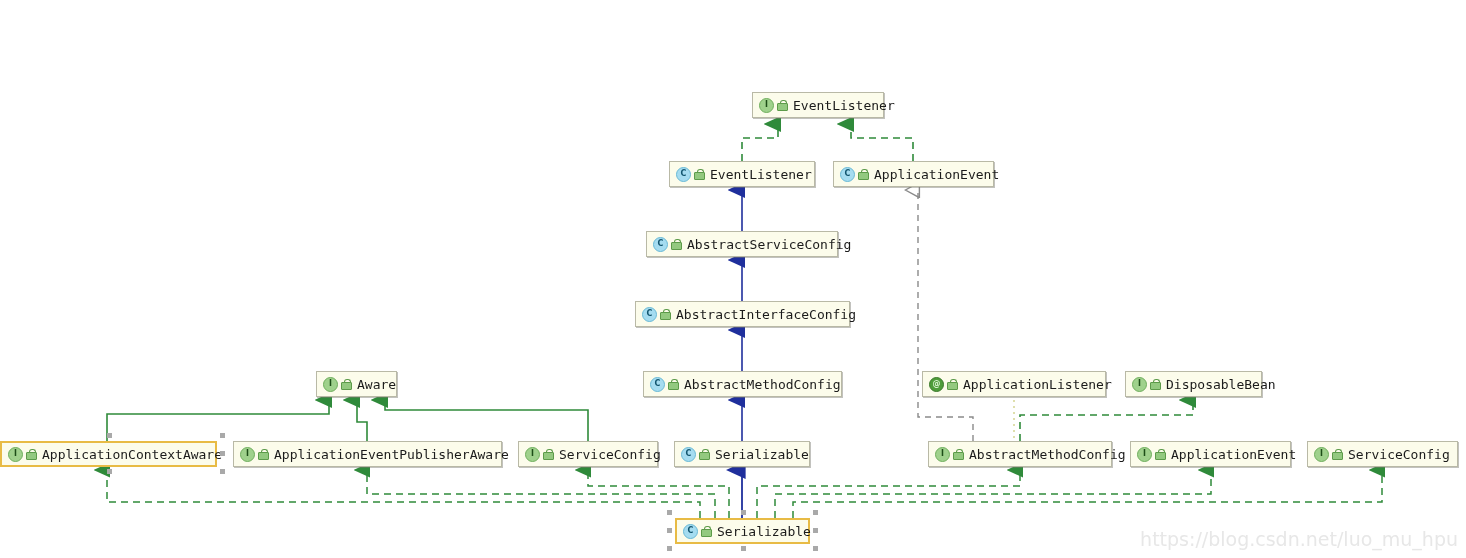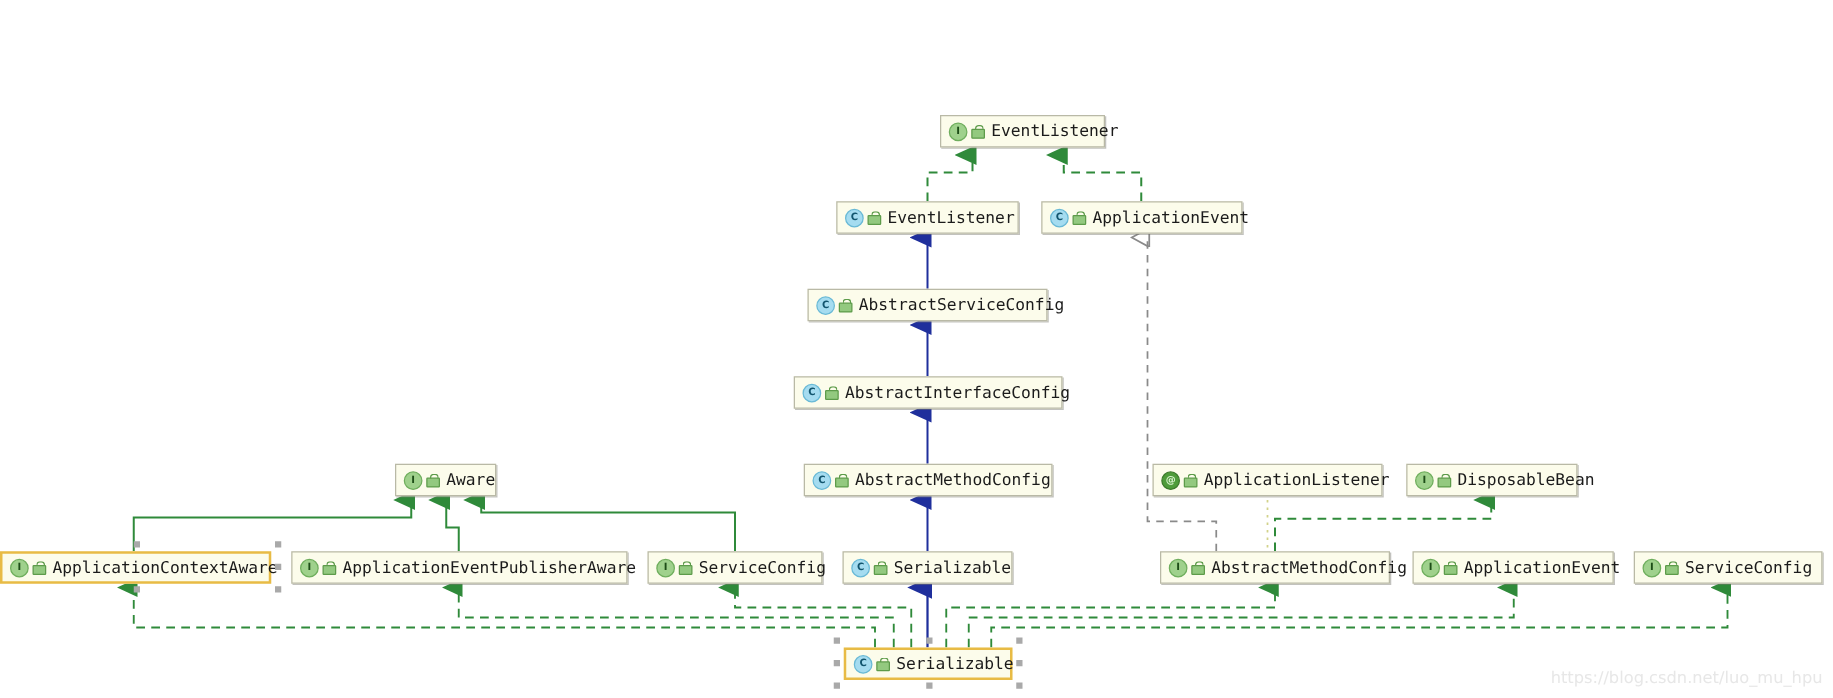--- a/index.html
+++ b/index.html
@@ -63,21 +63,21 @@
   }
 
   
   .handle{
     position:absolute;width:5px;height:5px;background:#a9a9a9;
   }
 
   .watermark{
     position:absolute;right:8px;bottom:8px;
     font-family:"DejaVu Sans",sans-serif;
-    font-size:13px;color:#e7e7e7;white-space:nowrap;text-align:center;
+    font-size:19px;color:#e7e7e7;white-space:nowrap;text-align:center;
   }
 </style>
 </head>
 <body>
 
 <div id="canvas">
 
   <svg class="edges" viewBox="0 0 1466 558">
     <defs>
       <marker id="arrGreen" markerWidth="11" markerHeight="11" refX="5" refY="9" orient="auto">

